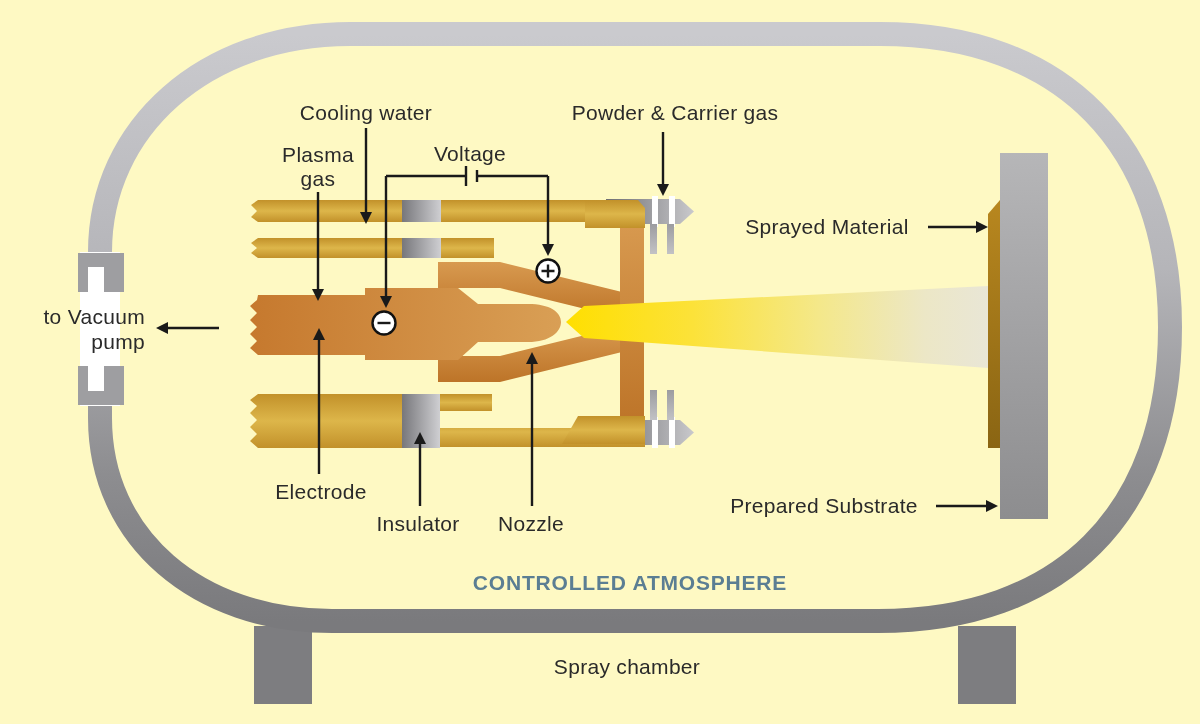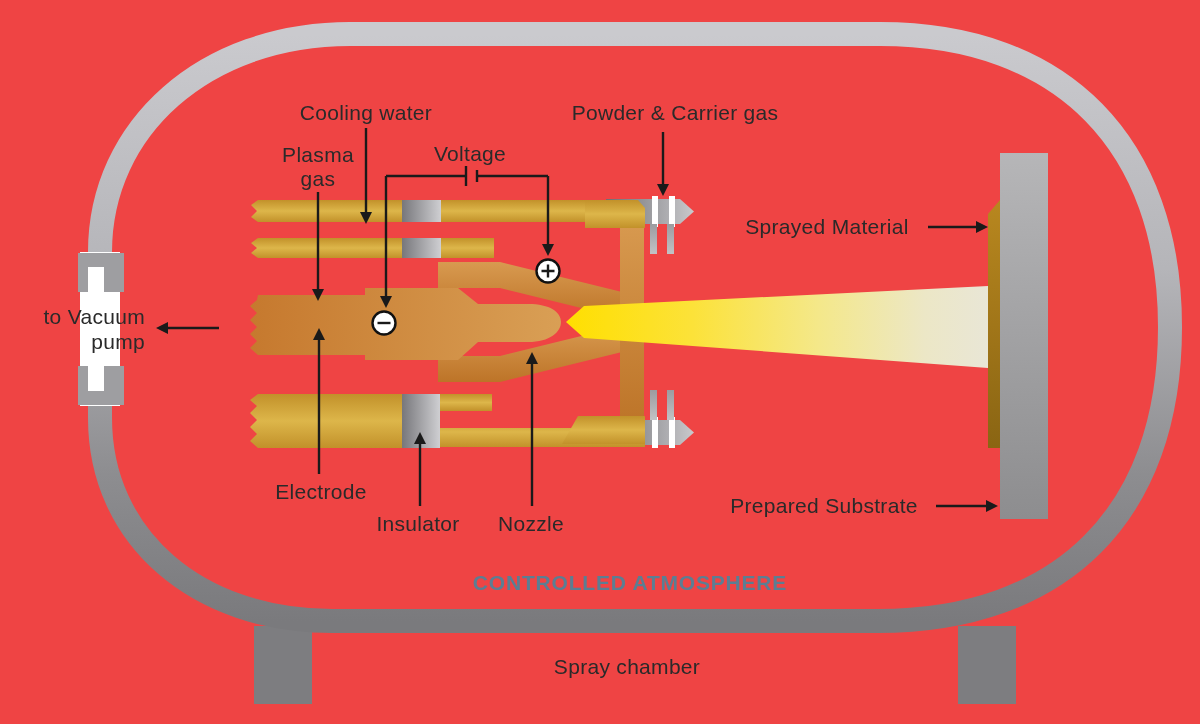--- a/index.html
+++ b/index.html
@@ -1,16 +1,16 @@
 <!DOCTYPE html>
 <html><head>
 <meta charset="utf-8">
 <style>
   html, body { margin: 0; padding: 0; background: #ffffff; }
-  .stage { width: 1200px; height: 724px; position: relative; background: #ef4444; overflow: hidden; }
+  .stage { width: 1200px; height: 724px; position: relative; background: #fef9c3; overflow: hidden; }
   svg { display: block; }
   .lbl {
     font-family: "Liberation Sans", sans-serif;
     font-size: 21px;
     fill: #2a2a2a;
     letter-spacing: 0.3px;
   }
   .lbl-ca {
     font-family: "Liberation Sans", sans-serif;
     font-size: 21px;

